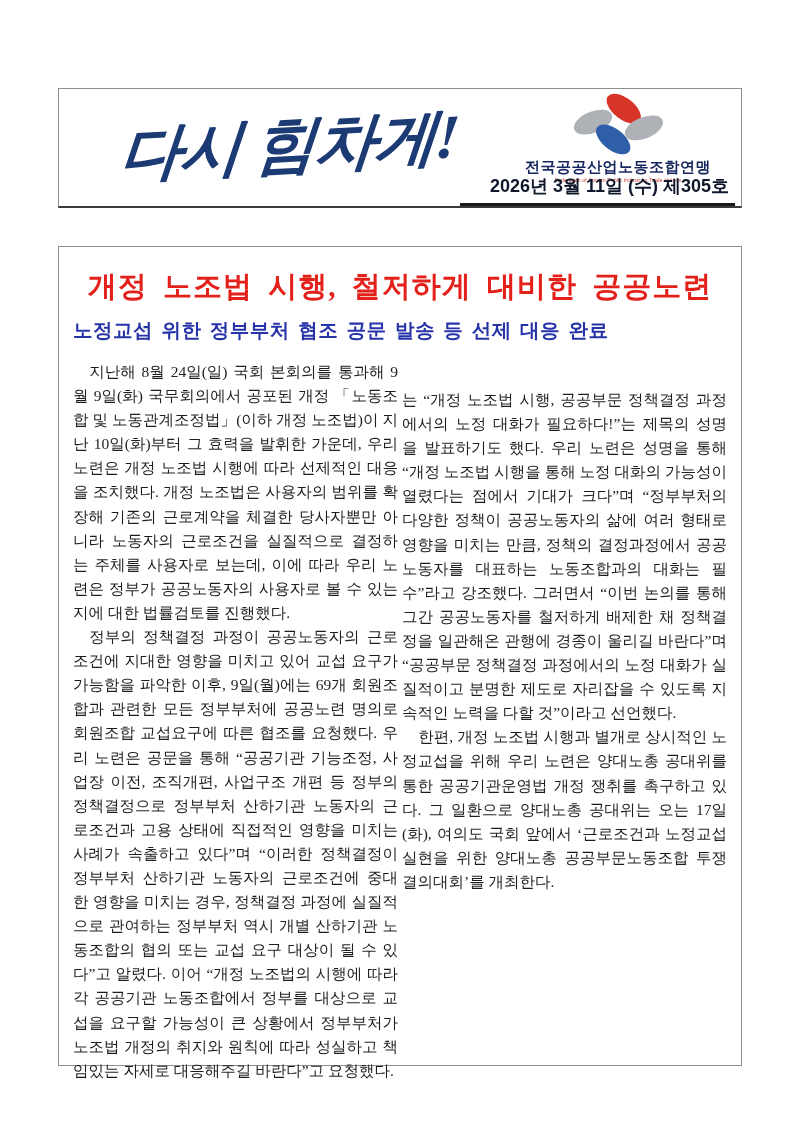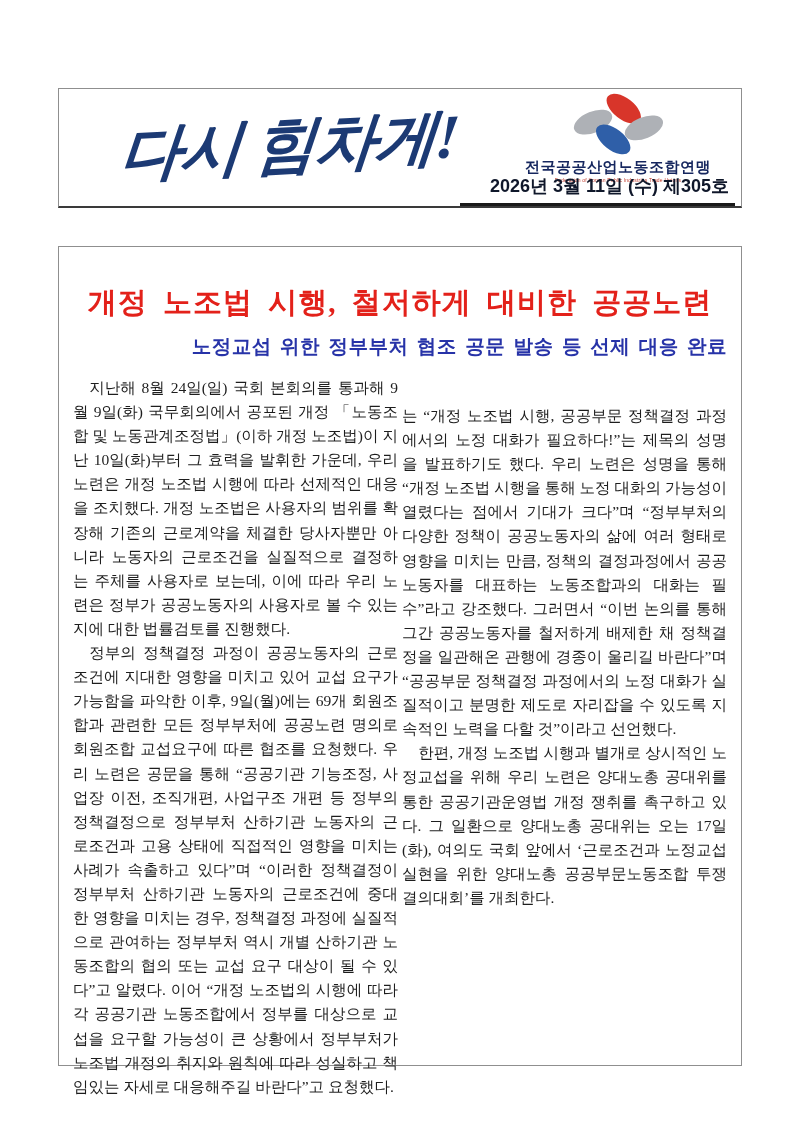--- a/index.html
+++ b/index.html
@@ -56,24 +56,24 @@
 
   
   .article-box {
     top:246px; height:820px;
     border:1px solid #8f8f8f;
     padding:16px 14px 0 14px;
   }
   .headline {
     text-align:center; font-size:29px; font-weight:bold;
     color:#e3211a; letter-spacing:1px; word-spacing:7px;
-    margin:20px 0 0 0; white-space:nowrap;
+    margin:4px 0 0 0; white-space:nowrap;
   }
   .subheadline {
-    text-align:right; font-size:19.5px; font-weight:bold;
+    text-align:left; font-size:19.5px; font-weight:bold;
     color:#2733a8; letter-spacing:0.5px; word-spacing:3px;
     margin:10px 0 0 0; white-space:nowrap;
   }
   .columns { display:flex; gap:4px; margin-top:16px; }
   .col {
     flex:1 1 0; min-width:0;
     text-align:justify; font-size:15.5px; line-height:1.555; color:#1d1d1d;
   }
   .col p { margin:0; text-indent:1.05em; }
   .col p.no-indent { text-indent:0;margin-top:28px; }

